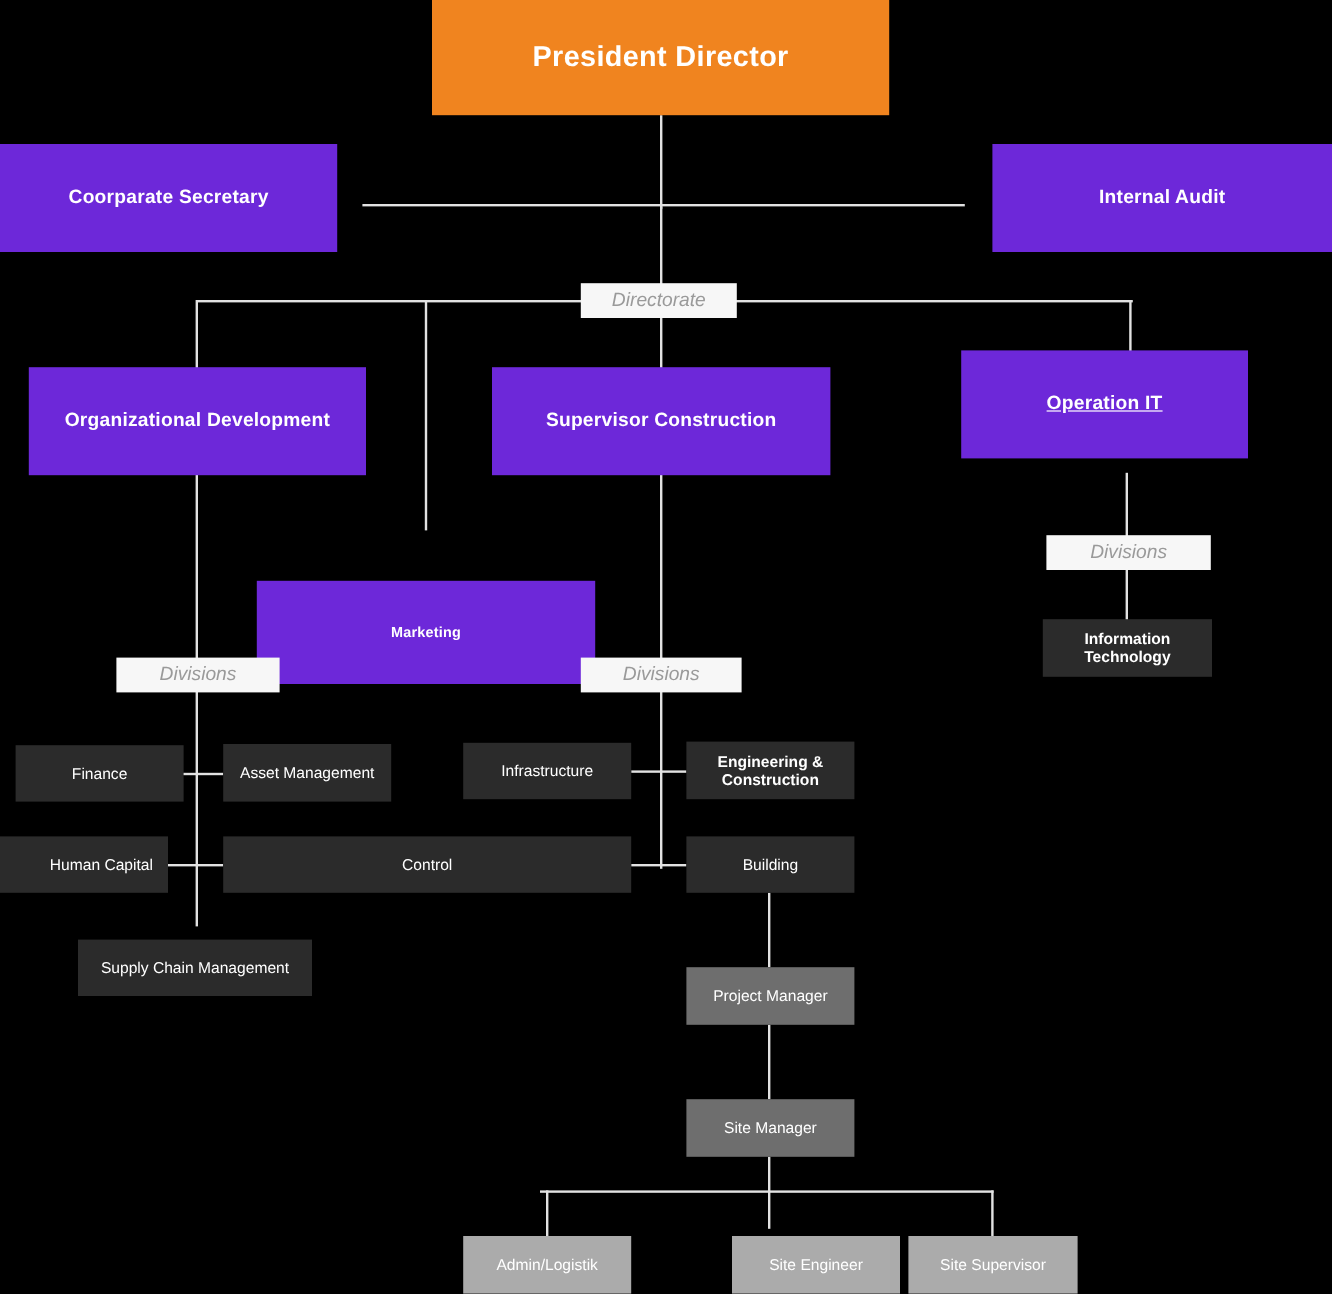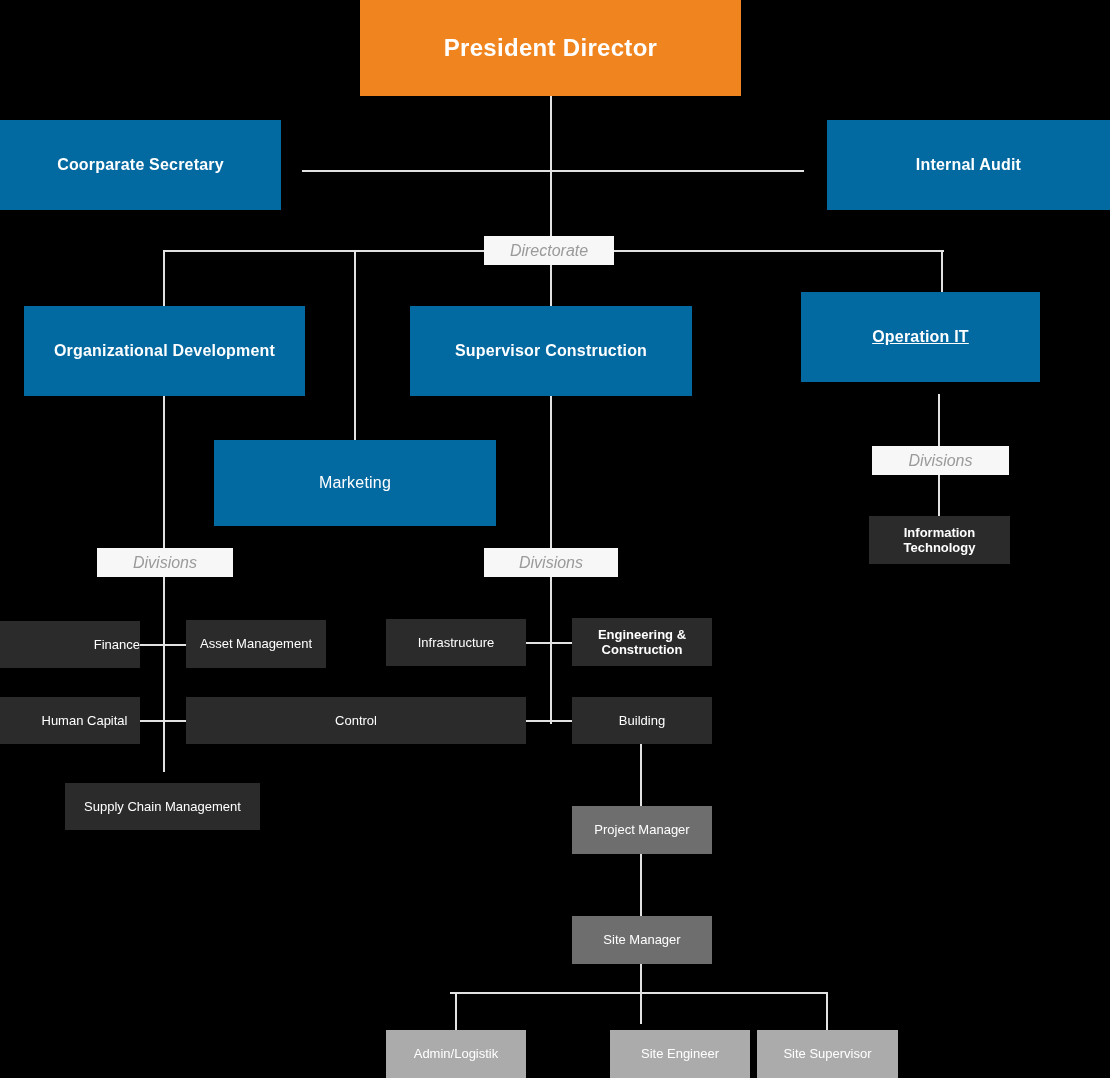--- a/index.html
+++ b/index.html
@@ -1,29 +1,29 @@
 <!DOCTYPE html>
 <html><head>
 <meta charset="utf-8">
 <style>
   html,body{margin:0;padding:0;background:#000;}
   body{width:1110px;height:1078px;font-family:"Liberation Sans",sans-serif;overflow:hidden;}
   #chart{position:relative;width:1110px;height:1078px;background:#000;}
 
   .node{position:absolute;box-sizing:border-box;display:flex;align-items:center;justify-content:center;text-align:center;color:#fff;line-height:1.18;}
-  .orange{background:#0369a1;}
+  .orange{background:#6d28d9;}
   .orange.bright{background:#F0841F;}
   .dark{background:#2B2B2B;}
   .mid{background:#6E6E6E;}
   .light{background:#ABABAB;}
 
   .t-pres{font-size:24px;font-weight:bold;letter-spacing:.3px;}
   .t-head{font-size:16px;font-weight:bold;letter-spacing:.2px;}
   .t-div{font-size:16px;font-weight:bold;letter-spacing:.2px;}
-  .t-mkt{font-size:16px;font-weight:normal;letter-spacing:.2px;}
+  .t-mkt{font-size:12px;font-weight:bold;letter-spacing:.2px;margin-top:44px;}
   .t-sm{font-size:13px;font-weight:normal;}
   .t-sm-b{font-size:13px;font-weight:bold;}
 
   .tag{position:absolute;box-sizing:border-box;background:#F7F7F7;color:#9A9A9A;
        font-style:italic;font-size:16px;display:flex;align-items:center;justify-content:center;
        z-index:5;}
 
   .ln{position:absolute;background:#E2E2E2;}
   .vl{width:2px;}
   .hl{height:2px;}
@@ -108,21 +108,21 @@
   </div>
 
   <div class="tag" style="left:872px;top:446px;width:137px;height:29px;">
     <span>Divisions</span>
   </div>
 
   <div class="node dark t-sm-b" style="left:869px;top:516px;width:141px;height:48px;padding:0 8px;">
     <span>Information Technology</span>
   </div>
 
-  <div class="node dark t-sm" style="left:0px;top:621px;width:140px;height:47px;justify-content:flex-end;">
+  <div class="node dark t-sm" style="left:13px;top:621px;width:140px;height:47px;">
     <span>Finance</span>
   </div>
 
   <div class="node dark t-sm" style="left:186px;top:620px;width:140px;height:48px;">
     <span>Asset Management</span>
   </div>
 
   <div class="node dark t-sm" style="left:0px;top:697px;width:140px;height:47px;padding-left:29px;">
     <span>Human Capital</span>
   </div>

